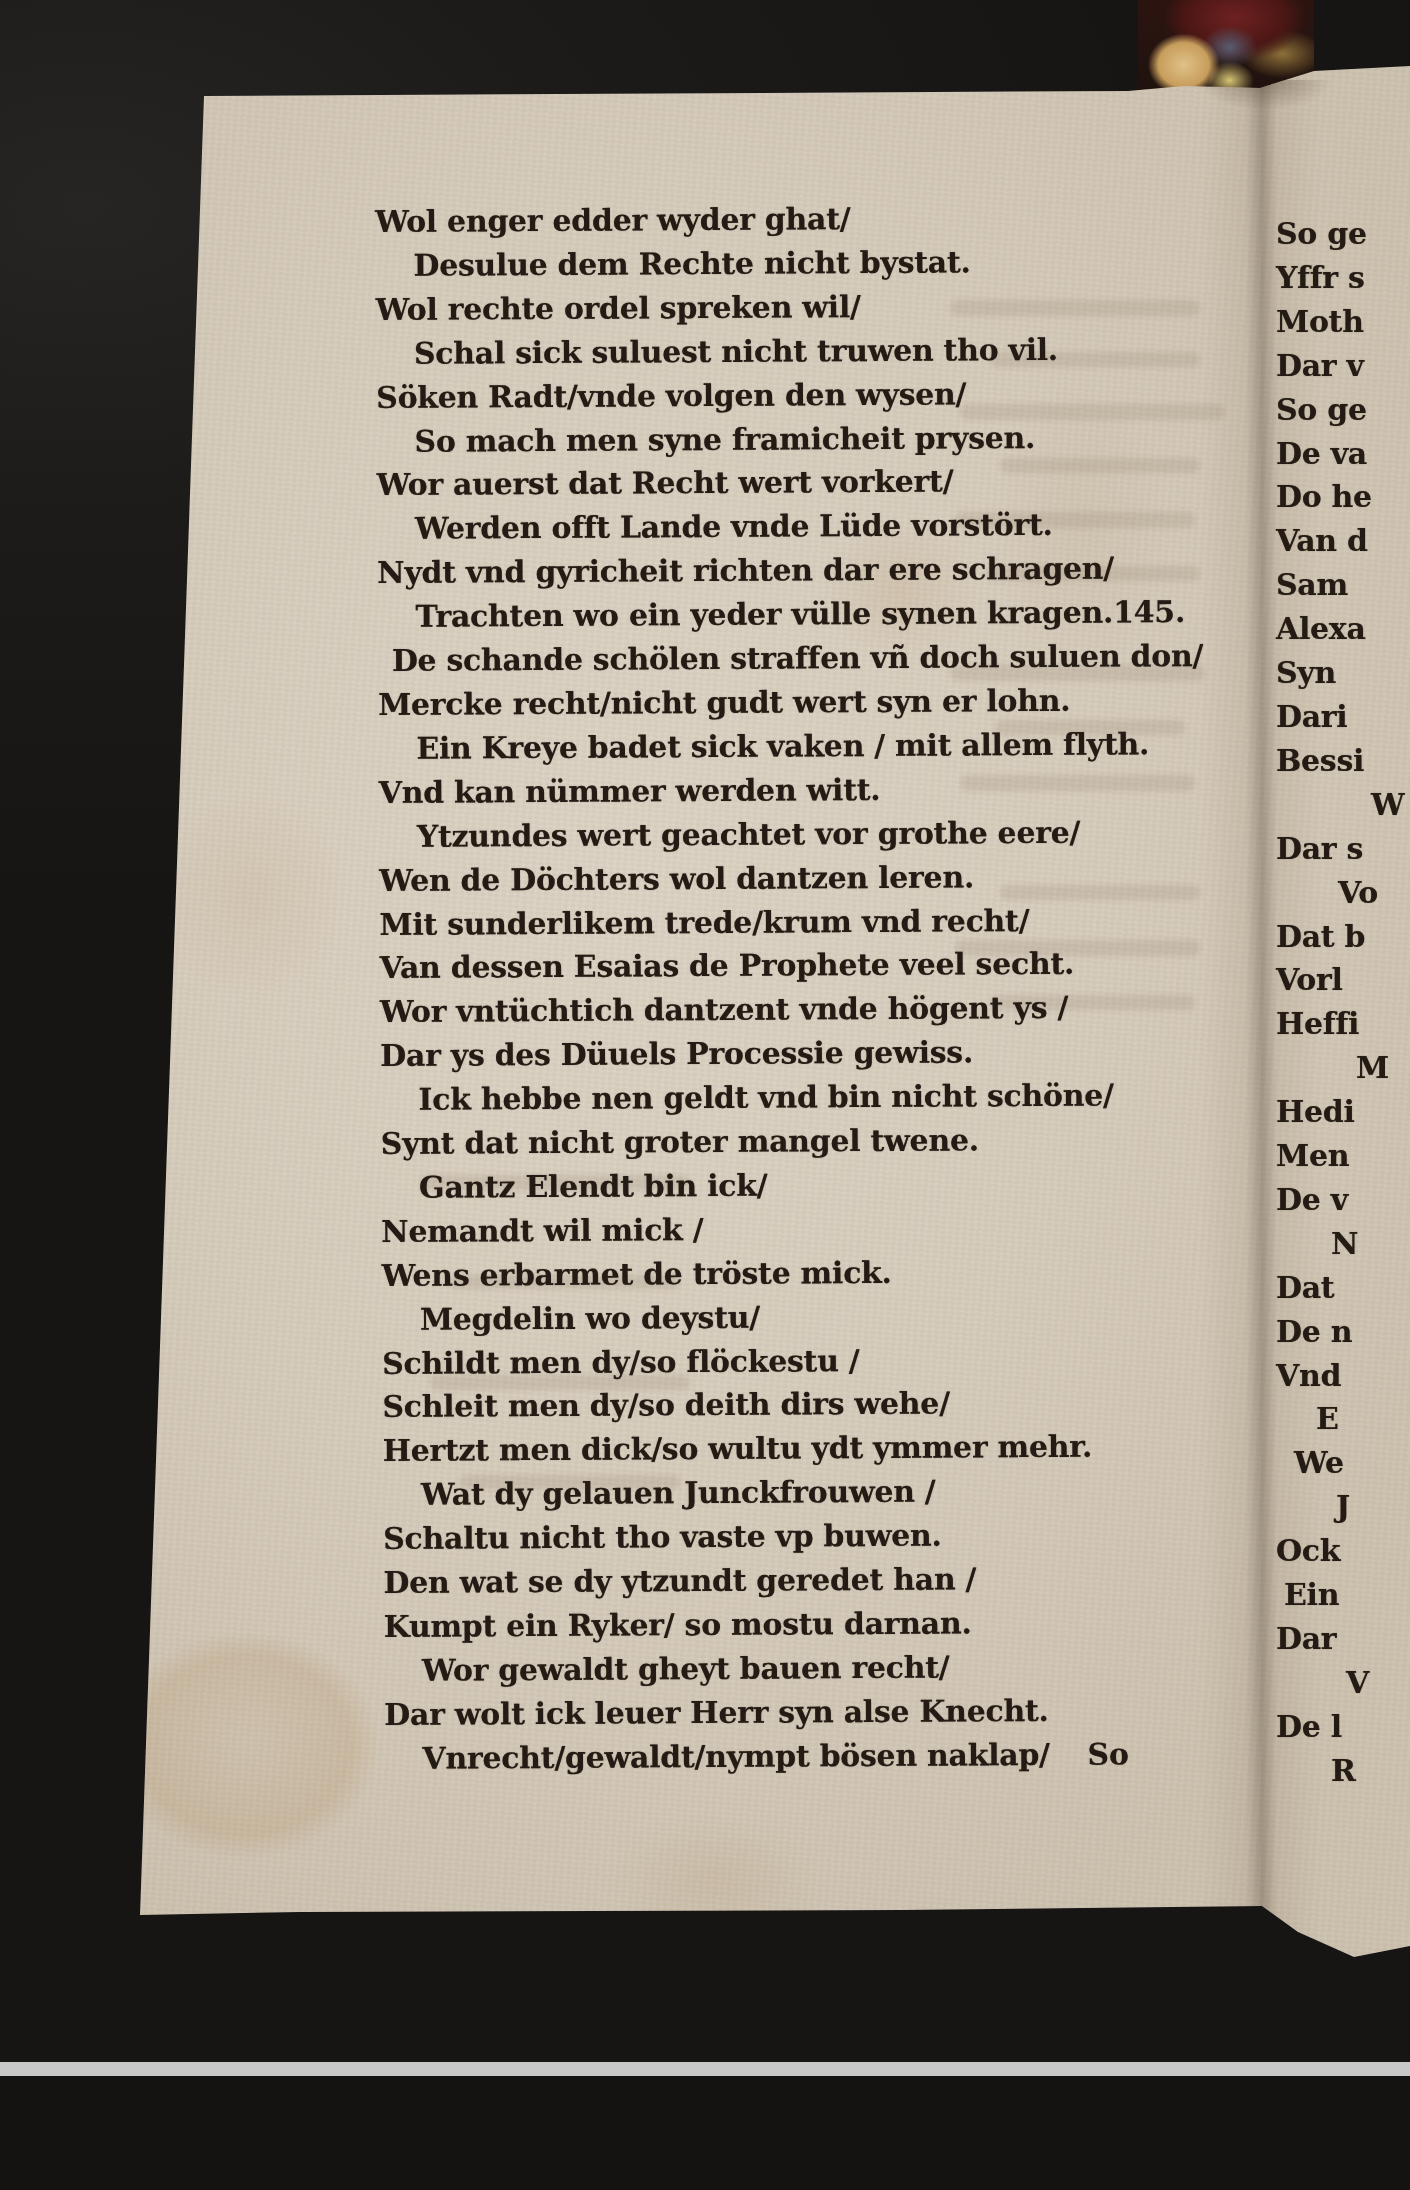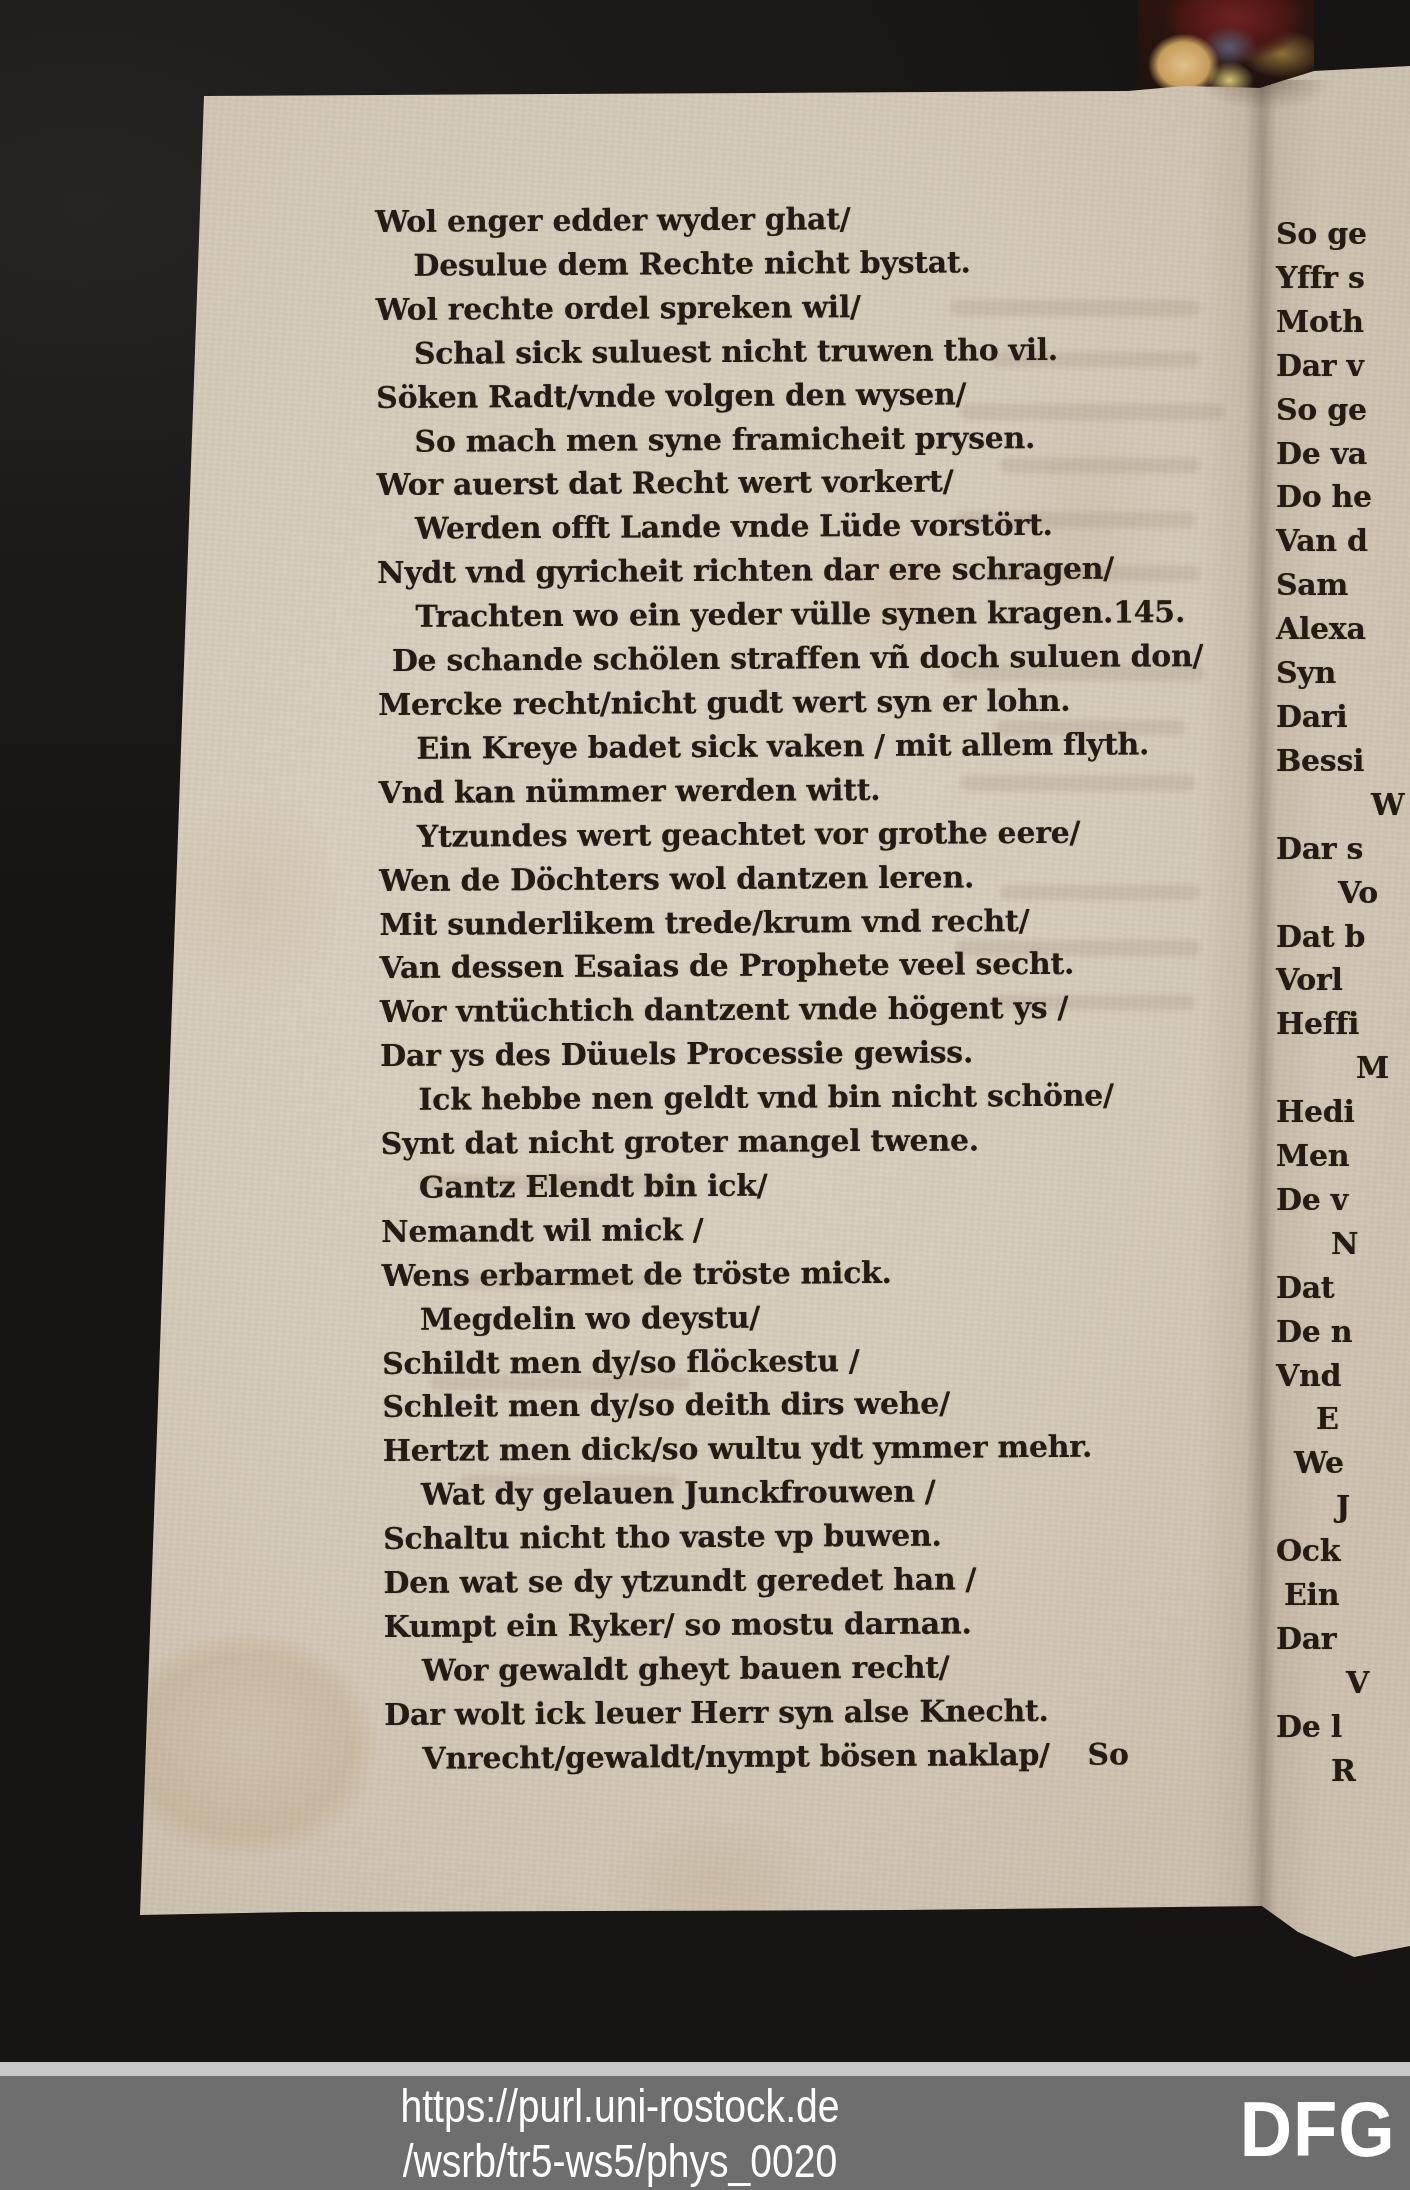--- a/index.html
+++ b/index.html
@@ -198,21 +198,14 @@
         <div class="tline" style="padding-left: 8px;">Ein</div>
         <div class="tline" style="padding-left: 0px;">Dar</div>
         <div class="tline" style="padding-left: 70px;">V</div>
         <div class="tline" style="padding-left: 0px;">De l</div>
         <div class="tline" style="padding-left: 55px;">R</div>
       </div>
   </div>
 
   <div class="footer-strip"></div>
 
-  <div class="footer-bar">
-    <div class="source-url">
-      <div>https://purl.uni-rostock.de</div>
-      <div>/wsrb/tr5-ws5/phys_0020</div>
-    </div>
-    <div class="dfg-logo">DFG</div>
-  </div>
 
 </div>
 
 </body></html>

